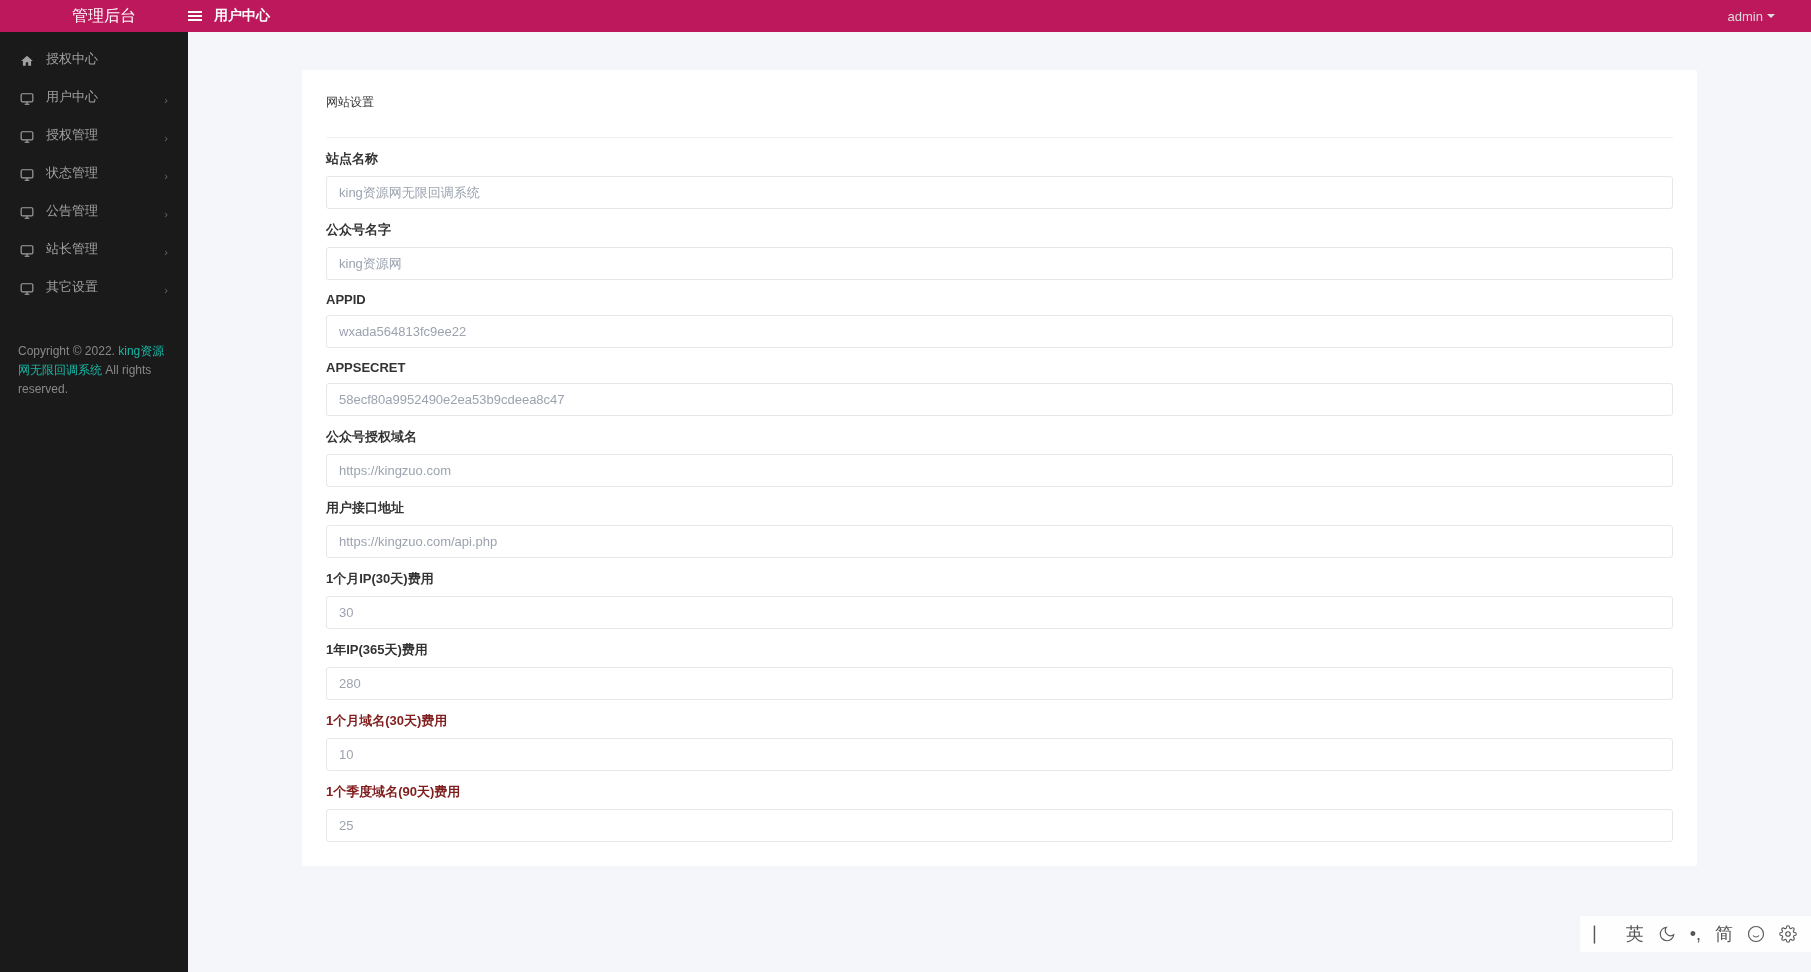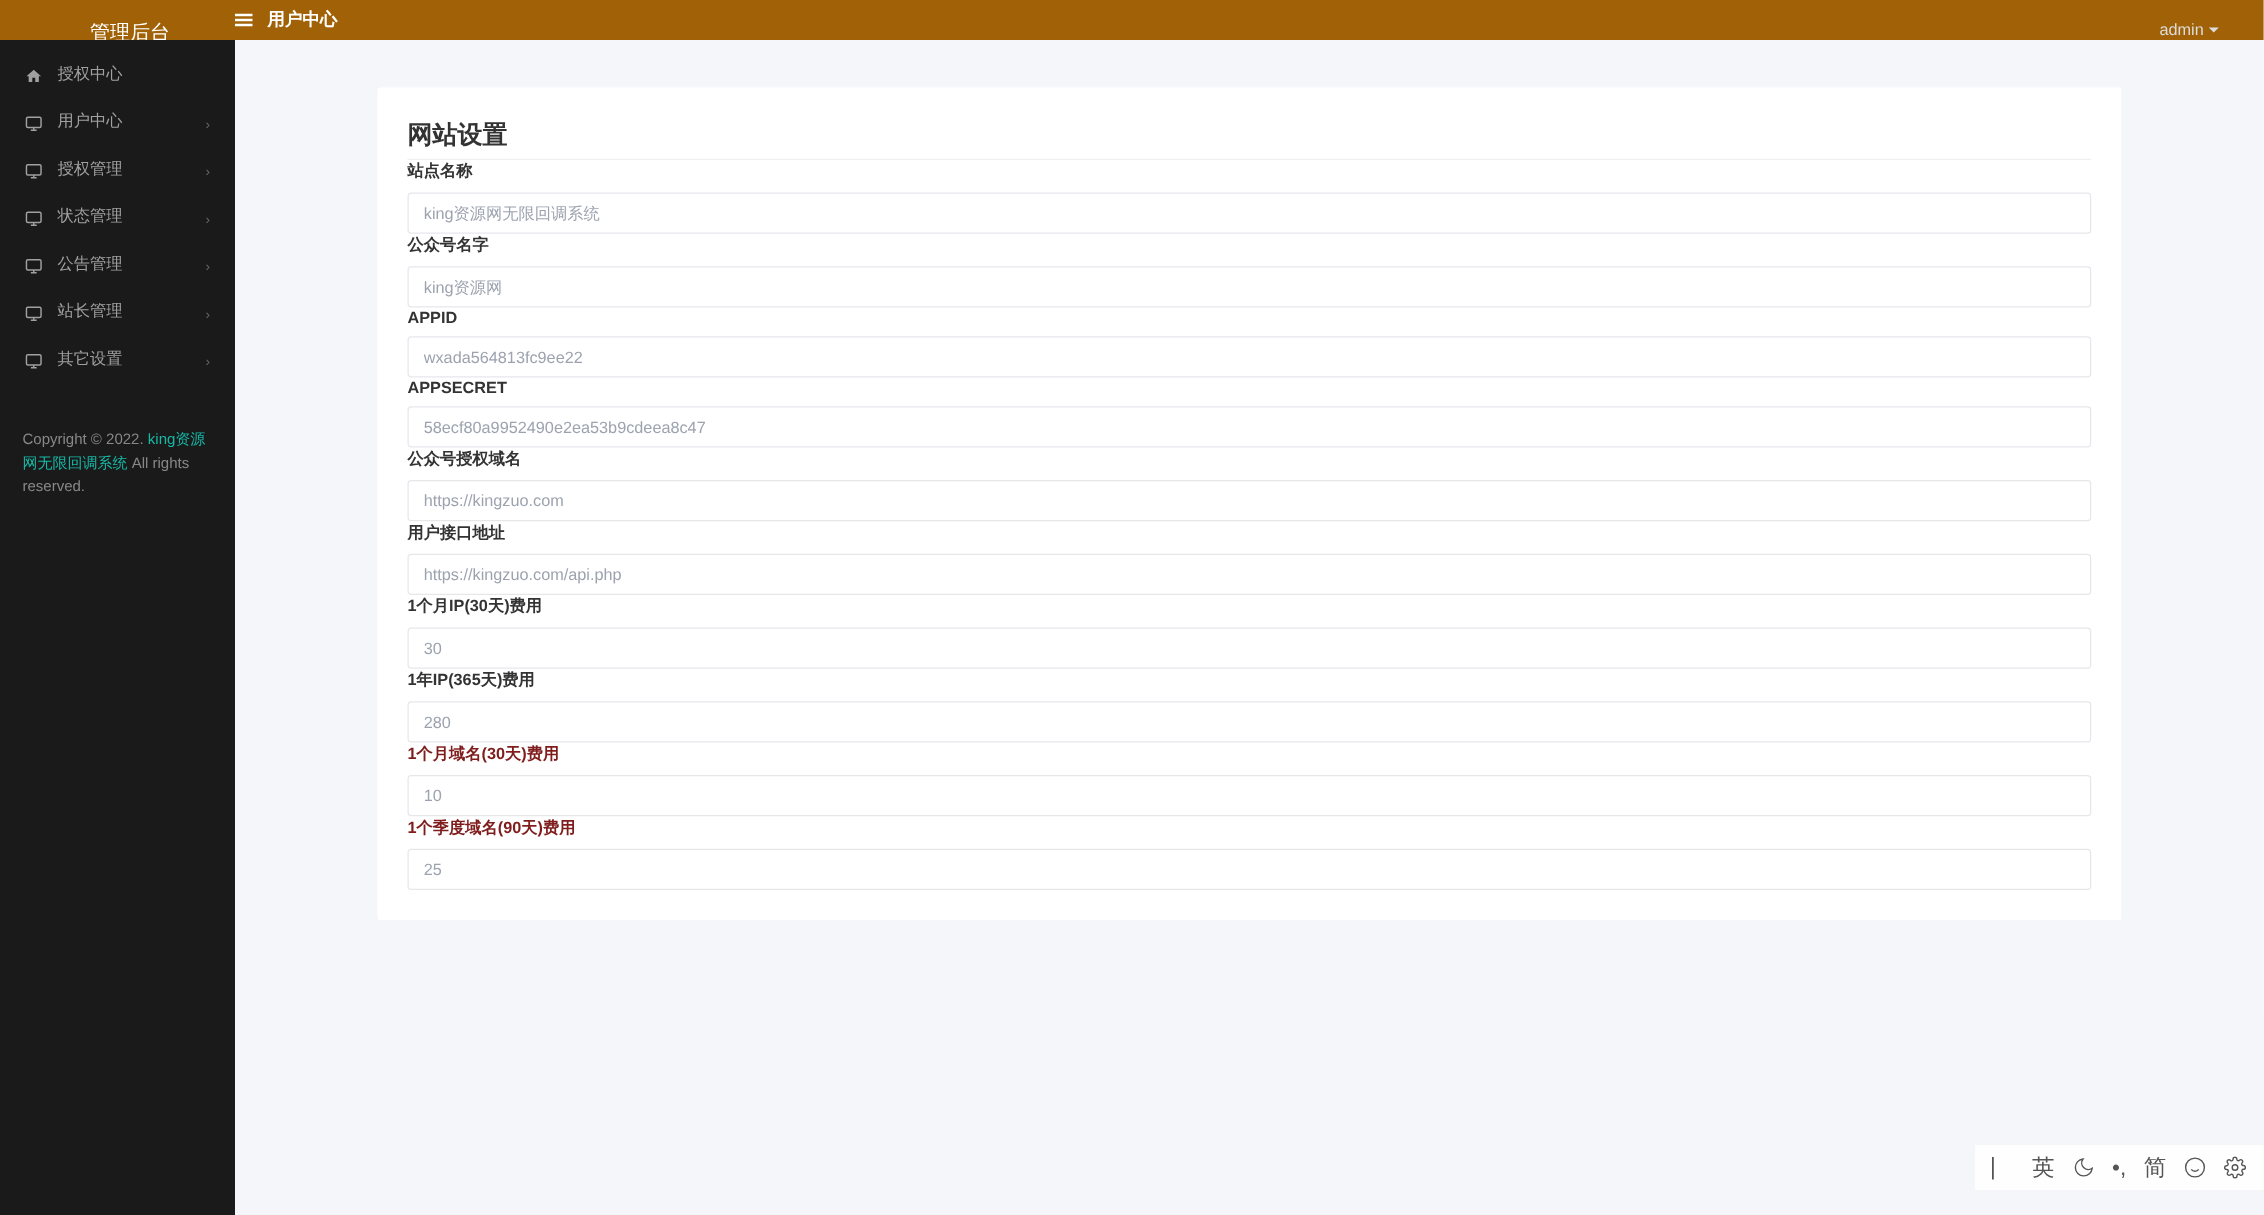--- a/index.html
+++ b/index.html
@@ -3,23 +3,24 @@
   <meta charset="utf-8">
   <style>
     * { margin: 0; padding: 0; box-sizing: border-box; }
     body {
       font-family: -apple-system, BlinkMacSystemFont, "Segoe UI", "Microsoft YaHei", sans-serif;
       background: #f5f6fa;
       font-size: 14px;
       color: #333;
     }
     .topbar {
-      background: #a16207;
+      background: #be185d;
       height: 31px;
       display: flex;
+      align-items: center;
       padding: 16px 20px;
       color: #fff;
       position: relative;
     }
     .topbar-logo {
       font-size: 16px;
       font-weight: 500;
       width: 168px;
       text-align: center;
     }
@@ -109,28 +110,28 @@
     .main {
       flex: 1;
       padding: 38px 114px;
     }
     .card {
       background: #fff;
       border-radius: 2px;
       padding: 24px;
     }
     .card-title {
-      font-size: 20px;
-      font-weight: 700;
-      padding-bottom: 6px;
+      font-size: 12px;
+      font-weight: 400;
+      padding-bottom: 26px;
       border-bottom: 1px solid #f0f0f0;
       margin-blottom: 8px;
     }
     .form-group {
-      margin-top: 0;
+      margin-top: 12px;
     }
     .form-label {
       display: block;
       font-size: 13px;
       font-weight: 600;
       margin-bottom: 8px;
       color: #333;
     }
     .form-label.blue {
       color: #7f1d1d;

